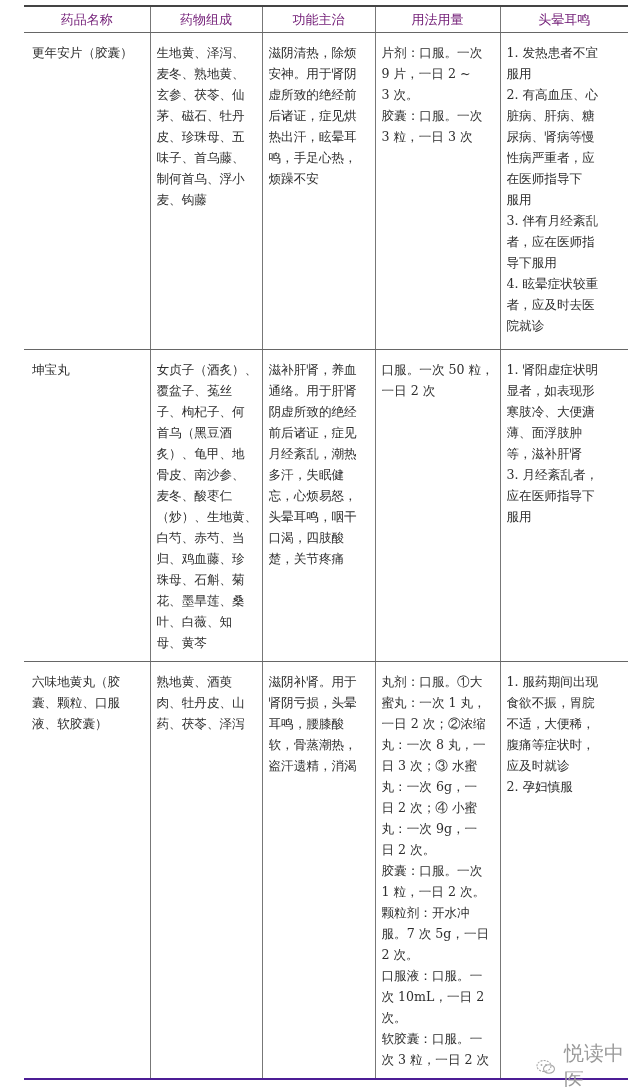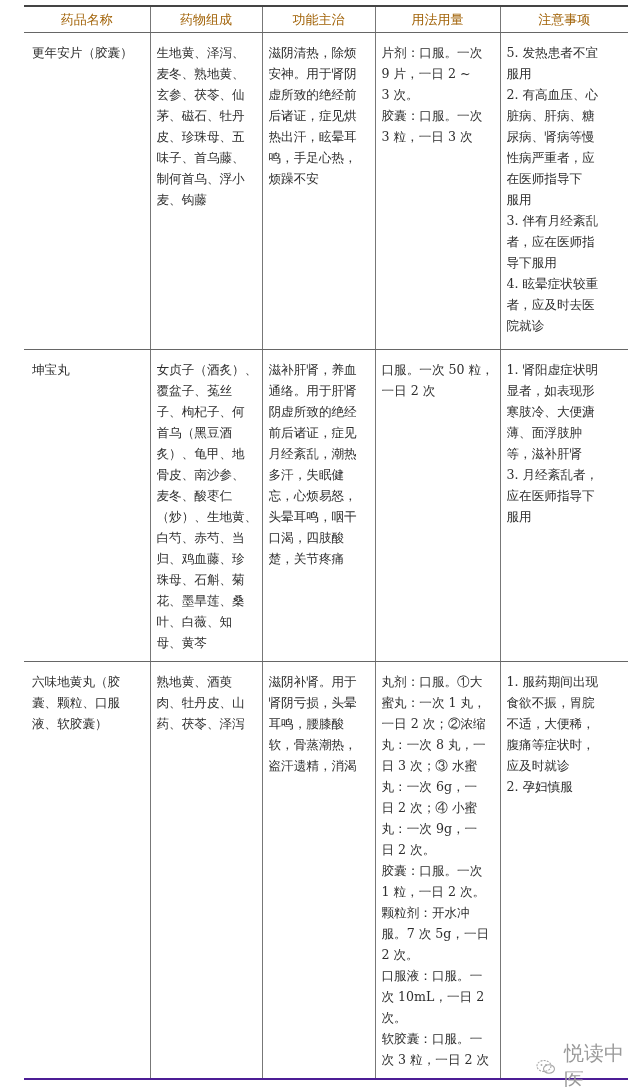--- a/index.html
+++ b/index.html
@@ -33,21 +33,21 @@
   col.c5 { width: 128px; }
   thead th {
     font-weight: normal;
     font-size: 13px;
     height: 25px;
     text-align: center;
     vertical-align: middle;
     border-top: 2px solid #444;
     border-bottom: 1.5px solid #666;
     padding: 0;
-    color: #a16207;
+    color: #701a75;
   }
   th + th, td + td {
     border-left: 1.5px solid #777;
   }
   tbody td {
     font-size: 12.6px;
     line-height: 21px;
     vertical-align: top;
     padding: 9px 4px 8px 6px;
     border-bottom: 1.5px solid #666;
@@ -98,21 +98,21 @@
         <col class="c3">
         <col class="c4">
         <col class="c5">
     </colgroup>
     <thead>
       <tr>
         <th>药品名称</th>
         <th>药物组成</th>
         <th>功能主治</th>
         <th>用法用量</th>
-        <th>注意事项</th>
+        <th>头晕耳鸣</th>
       </tr>
     </thead>
     <tbody>
       <tr class="r1">
         <td class="name">
             <span class="line">更年安片（胶囊）</span>
           </td>
         <td>
             <span class="line">生地黄、泽泻、</span>
             <span class="line">麦冬、熟地黄、</span>
@@ -133,21 +133,21 @@
             <span class="line">烦躁不安</span>
           </td>
         <td>
             <span class="line">片剂：口服。一次</span>
             <span class="line">9 片，一日 2 ~</span>
             <span class="line">3 次。</span>
             <span class="line">胶囊：口服。一次</span>
             <span class="line">3 粒，一日 3 次</span>
           </td>
         <td>
-            <span class="line">5. 发热患者不宜</span>
+            <span class="line">1. 发热患者不宜</span>
             <span class="line">服用</span>
             <span class="line">2. 有高血压、心</span>
             <span class="line">脏病、肝病、糖</span>
             <span class="line">尿病、肾病等慢</span>
             <span class="line">性病严重者，应</span>
             <span class="line">在医师指导下</span>
             <span class="line">服用</span>
             <span class="line">3. 伴有月经紊乱</span>
             <span class="line">者，应在医师指</span>
             <span class="line">导下服用</span>

